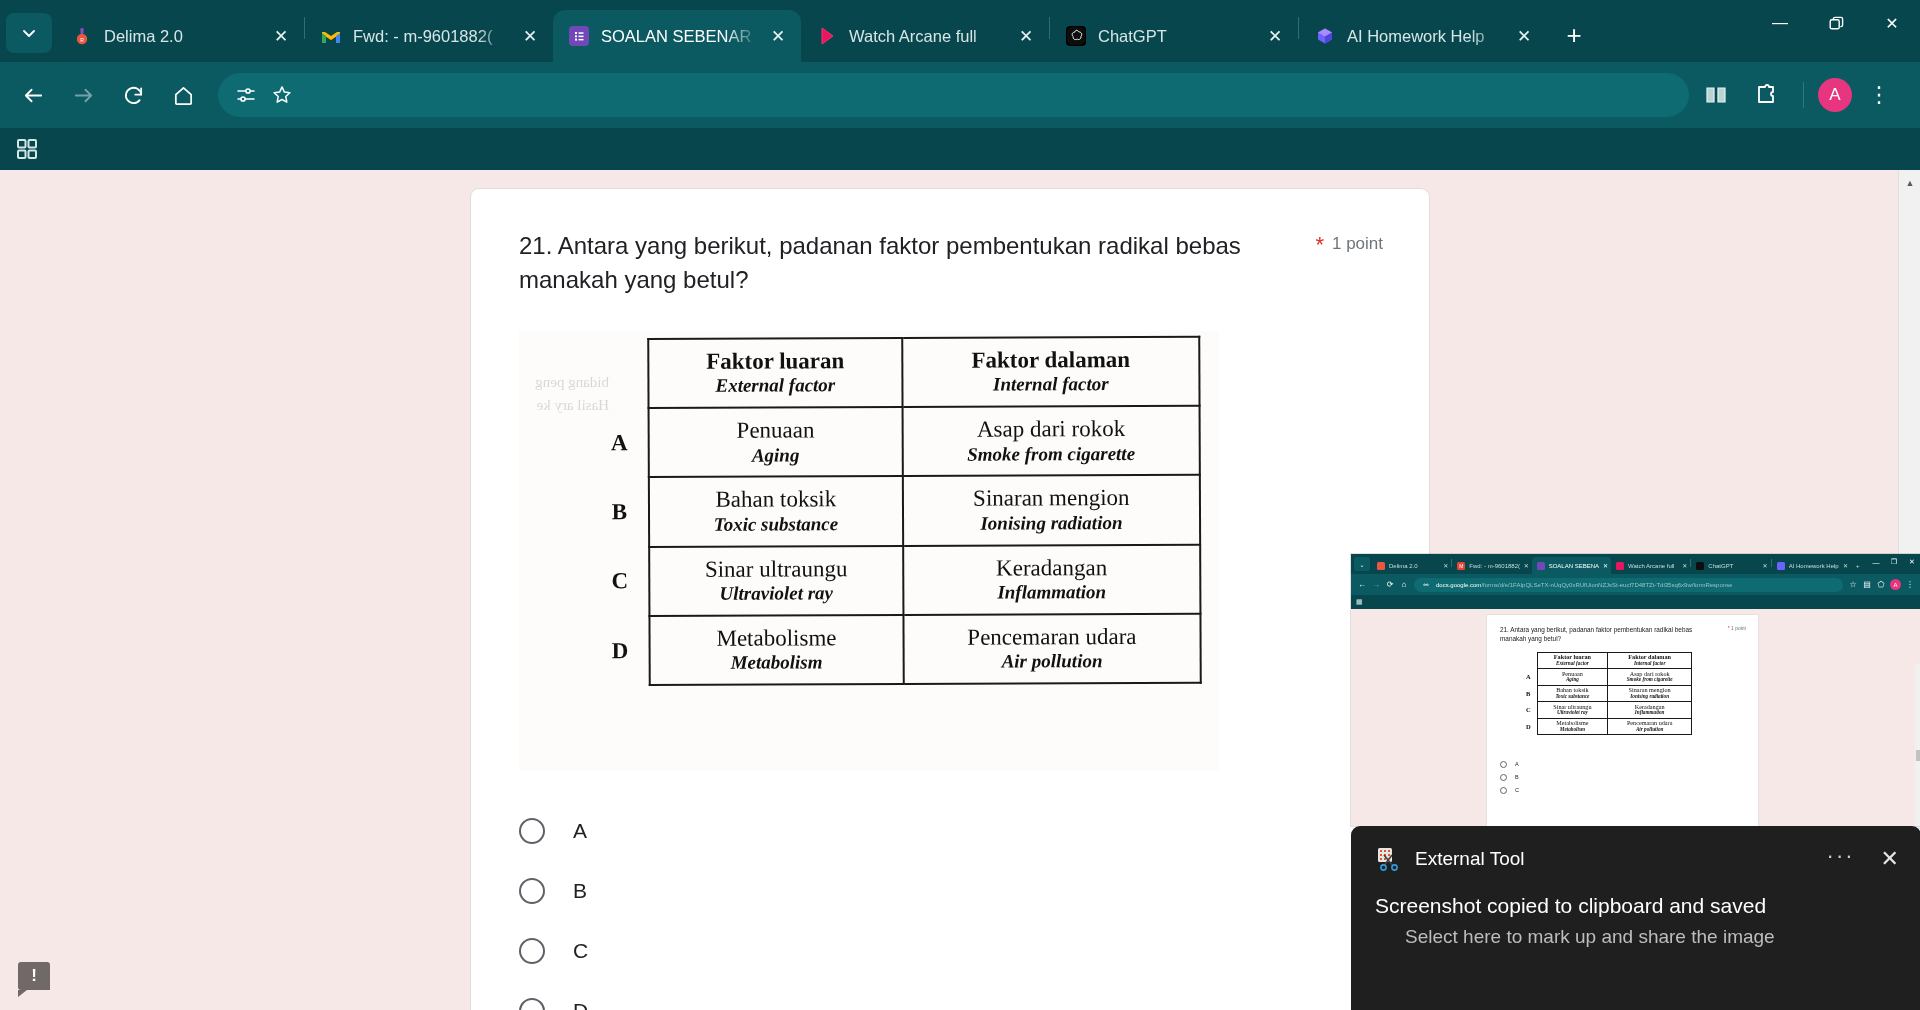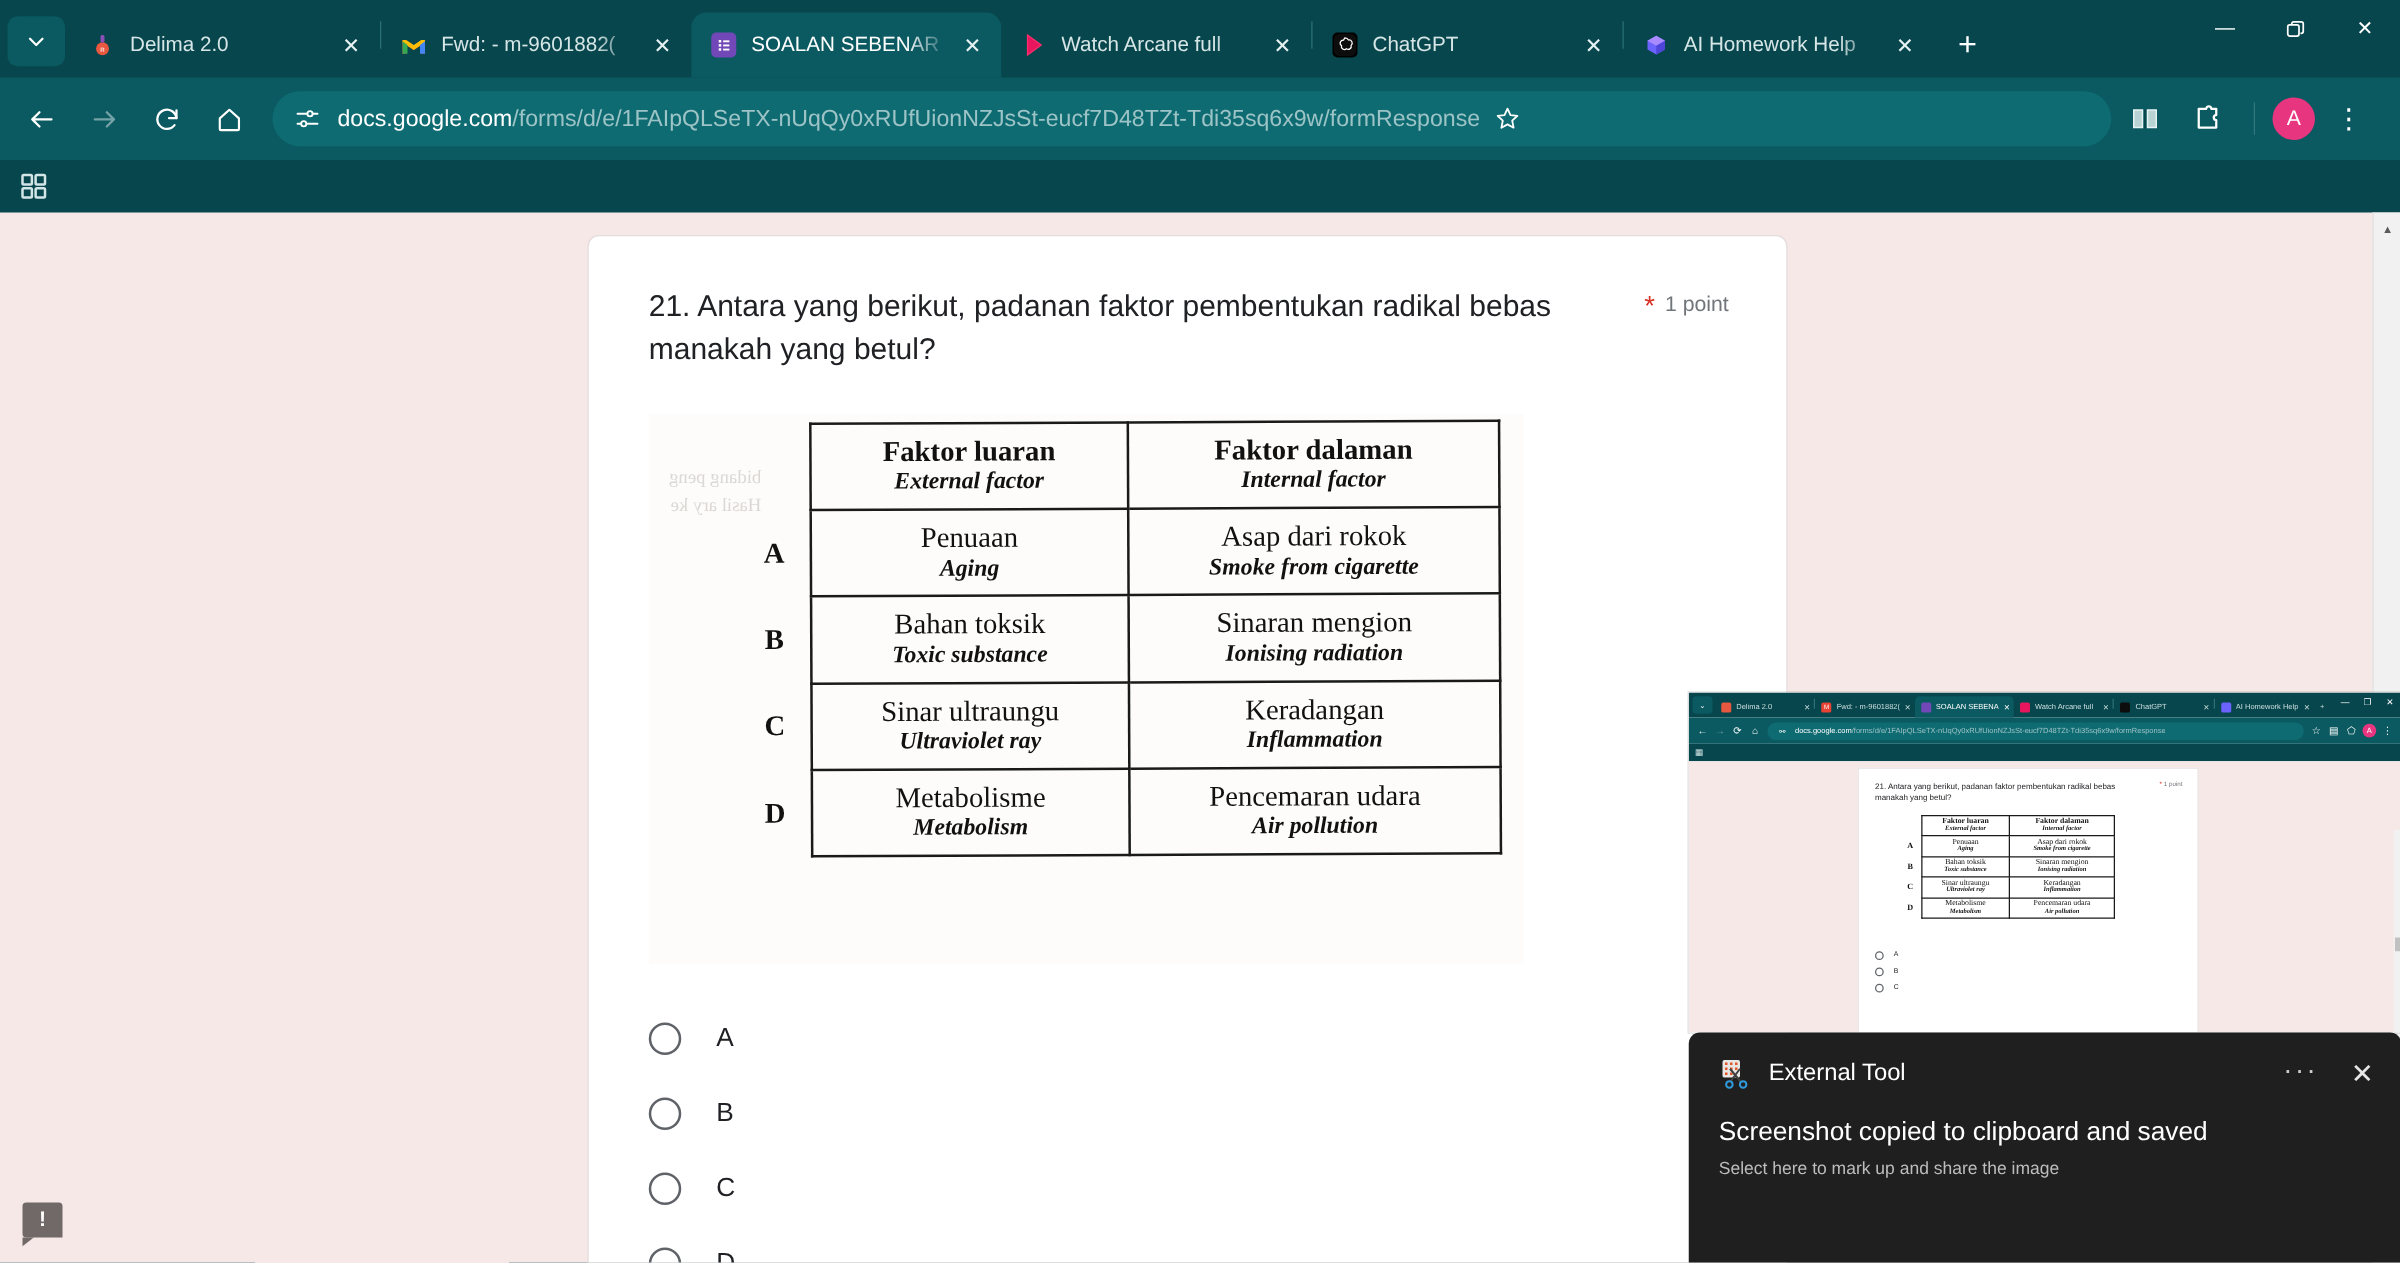--- a/index.html
+++ b/index.html
@@ -266,21 +266,21 @@
     background: #1f1f1f; border-radius: 9px 9px 0 0;
     color: #ffffff;
   }
   .toast-head { display: flex; align-items: center; padding: 20px 22px 0 24px; }
   .toast-icon { width: 26px; height: 26px; flex: none; margin-right: 14px; }
   .toast-app { font-size: 19px; }
   .toast-dots { margin-left: auto; font-size: 22px; color: #cfcfcf; letter-spacing: 2px; line-height: .6; padding-bottom:6px;}
   .toast-close { margin-left: 26px; font-size: 22px; color: #e6e6e6; line-height: 1; }
   .toast-body { padding: 22px 24px 0 24px; }
   .toast-l1 { font-size: 21px; color: #ffffff; margin-bottom: 8px; }
-  .toast-l2 { font-size: 14px; color: #bdbdbd; }
+  .toast-l2 { font-size: 19px; color: #bdbdbd; margin-left: 30px; }
 </style>
 </head>
 <body>
 
 <div class="browser">
 
   <div class="tabstrip">
     <div class="tab-menu-btn">
       <svg width="16" height="16" viewBox="0 0 16 16">
           <path d="M3 6l5 5 5-5" stroke="#fff" stroke-width="1.8" fill="none" stroke-linecap="round" stroke-linejoin="round"></path>
@@ -404,21 +404,20 @@
 
     <div class="omnibox">
       <span class="omni-site-icon">
         <svg width="20" height="20" viewBox="0 0 20 20">
             <circle cx="12" cy="6" r="2.1" fill="none" stroke="#fff" stroke-width="1.5"></circle>
             <path d="M2 6h7.6M14.2 6H18" stroke="#fff" stroke-width="1.5" stroke-linecap="round"></path>
             <circle cx="7" cy="14" r="2.1" fill="none" stroke="#fff" stroke-width="1.5"></circle>
             <path d="M2 14h2.8M9.2 14H18" stroke="#fff" stroke-width="1.5" stroke-linecap="round"></path>
           </svg>
       </span>
-      <span class="omni-url"><b>docs.google.com</b><span>/forms/d/e/1FAIpQLSeTX-nUqQy0xRUfUionNZJsSt-eucf7D48TZt-Tdi35sq6x9w/formResponse</span></span>
       <span class="omni-star">
         <svg width="22" height="22" viewBox="0 0 24 24">
             <path d="M12 3.2l2.6 5.6 6 .7-4.5 4.2 1.2 6.1L12 16.9 6.7 19.8l1.2-6.1L3.4 9.5l6-.7z" fill="none" stroke="#fff" stroke-width="1.6" stroke-linejoin="round"></path>
           </svg>
       </span>
     </div>
 
     <div class="tb-icon">
       <svg width="24" height="24" viewBox="0 0 24 24">
           <path d="M3 5h7v14H3zM14 5h7v14h-7z" fill="#b9d3d5" stroke="#e7f2f3" stroke-width="1.2"></path>

